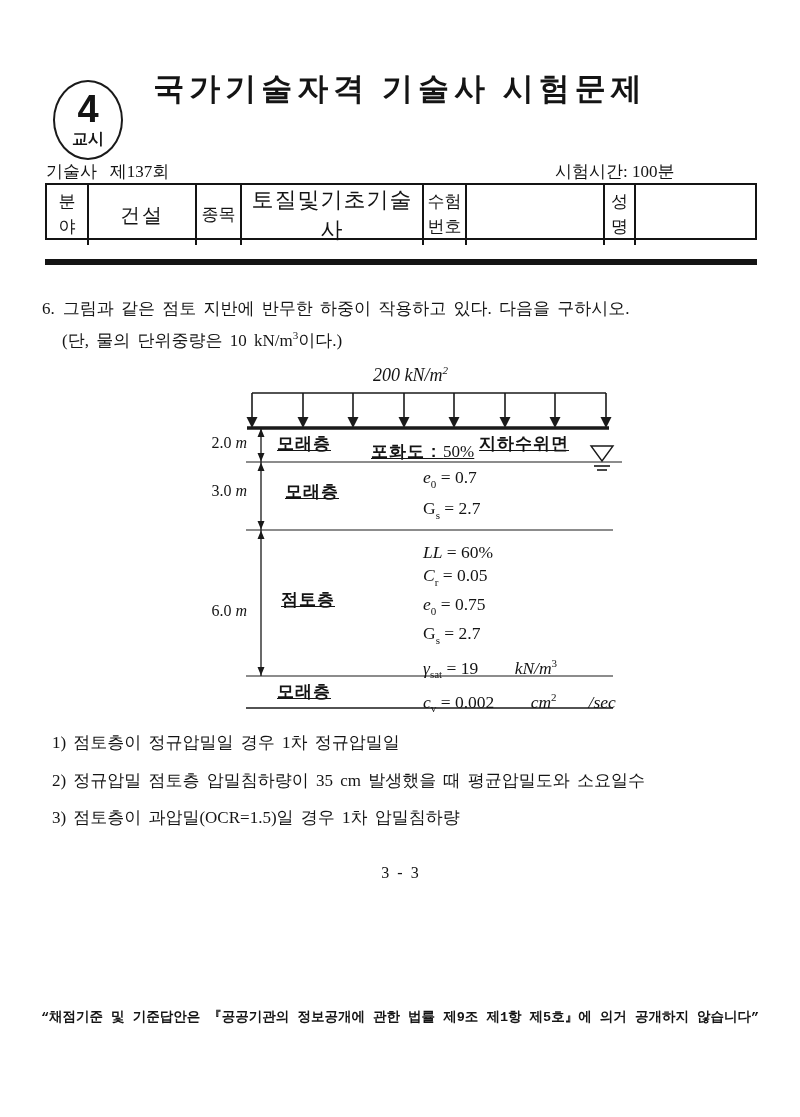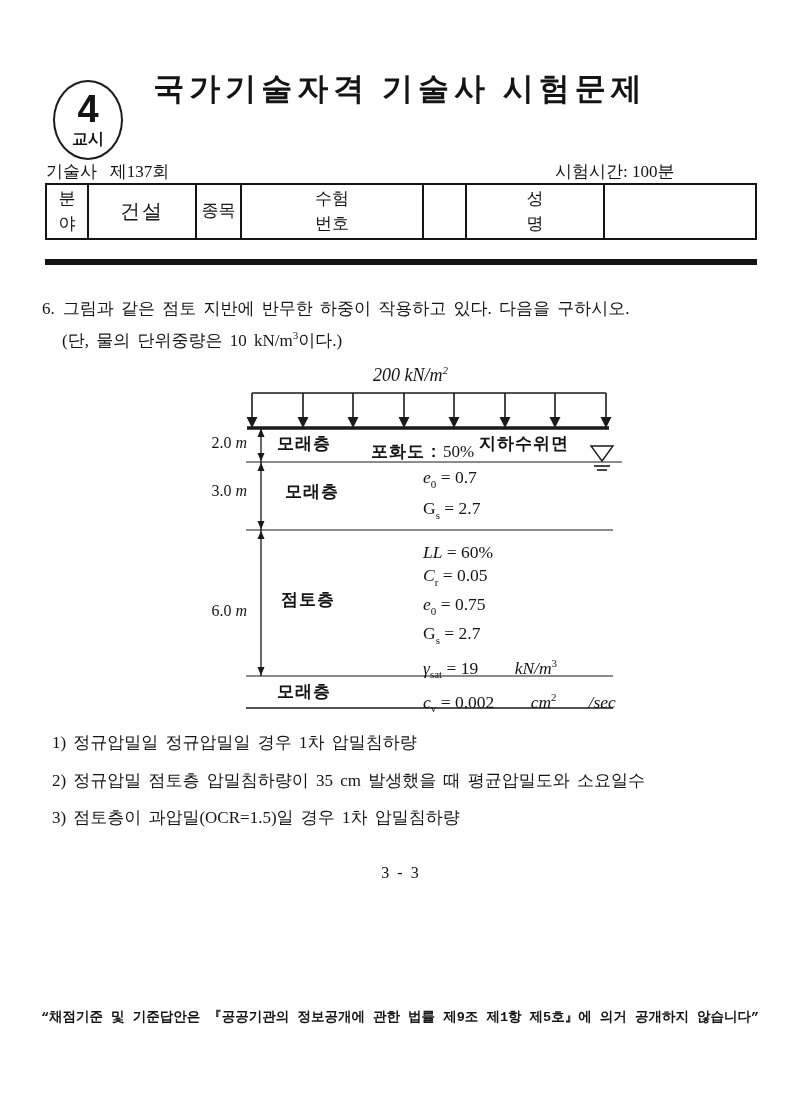--- a/index.html
+++ b/index.html
@@ -47,21 +47,21 @@
   .q-line1 { position:absolute; left:42px; top:297px; font-size:17px; word-spacing:3px; }
   .q-line1 .q-no { margin-right:8px; }
   .q-line2 { position:absolute; left:62px; top:329px; font-size:17px; word-spacing:3px; }
   sup { font-size:11px; }
   sub { font-size:11px; }
   
   .figure { position:absolute; left:201px; top:358px; width:440px; height:360px; }
   .figure svg { position:absolute; left:0; top:0; }
   .fig-text { position:absolute; white-space:nowrap; }
   .load-label { left:172px; top:6px; font-size:18px; font-style:italic; }
-  .k-bold { font-family:"Liberation Sans",sans-serif; font-weight:700; font-size:17px; letter-spacing:1px; }
+  .k-bold { font-family:"Liberation Sans",sans-serif; font-weight:700; font-size:17px; letter-spacing:1px;text-decoration:underline; }
   .sand1-label { left:76px; top:74px; }
   .sat-label  { left:170px; top:74px;margin-top:8px; }
   .sat-label .serif-val { font-family:"Liberation Serif",serif; font-weight:400; font-size:17px; letter-spacing:0; }
   .gwt-label  { left:278px; top:74px; }
   .sand2-label { left:84px; top:122px; }
   .clay-label  { left:80px; top:230px; }
   .sand3-label { left:76px; top:322px; }
   .props { position:absolute; font-size:17.5px; }
   .props-sand2 { left:222px; top:107px; line-height:24px; }
   .props-clay  { left:222px; top:183px; line-height:22.8px; }
@@ -92,20 +92,21 @@
   </div>
   <div class="title">국가기술자격 기술사 시험문제</div>
   <div class="info-line-left">기술사   제137회</div>
   <div class="info-line-right">시험시간: 100분</div>
 
   <div class="info-table">
     <div class="cell cell-label">분
 야</div>
     <div class="cell cell-field">건설</div>
     <div class="cell cell-label">종목</div>
+    <div class="cell cell-subject">토질및기초기술사</div>
     <div class="cell cell-label">수험
 번호</div>
     <div class="cell"></div>
     <div class="cell cell-label">성
 명</div>
     <div class="cell"></div>
   </div>
 
   <div class="double-rule"></div>
 
@@ -189,20 +190,20 @@
       <div class="prop"><span class="sym">c</span><sub>v</sub><span> = 0.002 </span><span class="unit">cm</span><sup>2</sup><span class="tail">/sec</span></div>
     </div>
 
     <div class="fig-text k-bold sand3-label">모래층</div>
 
     <div class="dim dim-1"><span>2.0 </span><span class="unit">m</span></div>
     <div class="dim dim-2"><span>3.0 </span><span class="unit">m</span></div>
     <div class="dim dim-3"><span>6.0 </span><span class="unit">m</span></div>
   </div>
 
-  <div class="subq subq-1"><span class="no">1)</span><span>정규압밀일 정규압밀일 경우 1차 압밀침하량</span></div>
+  <div class="subq subq-1"><span class="no">1)</span><span>점토층이 정규압밀일 경우 1차 정규압밀일</span></div>
   <div class="subq subq-2"><span class="no">2)</span><span>정규압밀 점토층 압밀침하량이 35 cm 발생했을 때 평균압밀도와 소요일수</span></div>
   <div class="subq subq-3"><span class="no">3)</span><span>점토층이 과압밀(OCR=1.5)일 경우 1차 압밀침하량</span></div>
 
   <div class="page-no">3  -  3</div>
   <div class="footer">“채점기준 및 기준답안은 『공공기관의 정보공개에 관한 법률 제9조 제1항 제5호』에 의거 공개하지 않습니다”</div>
 
 </div>
 
 </body></html>

